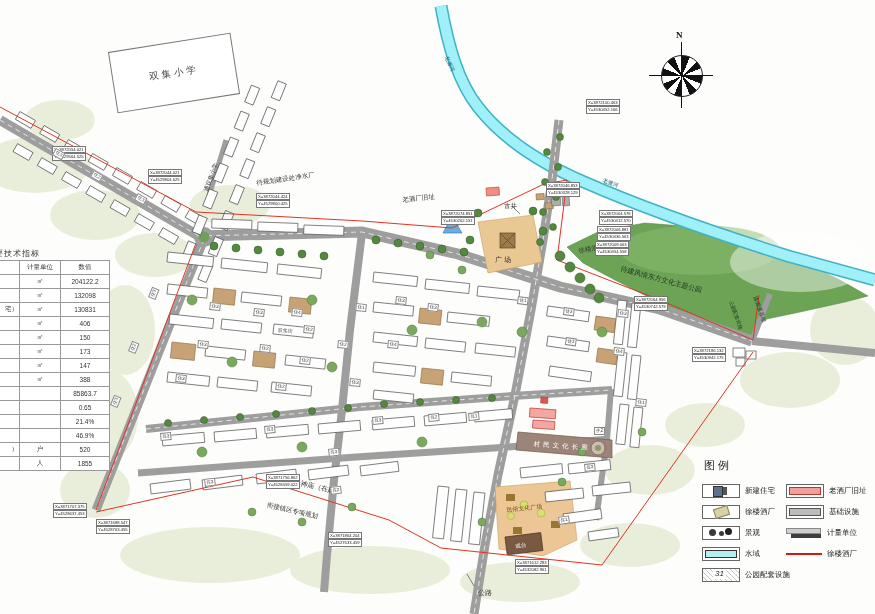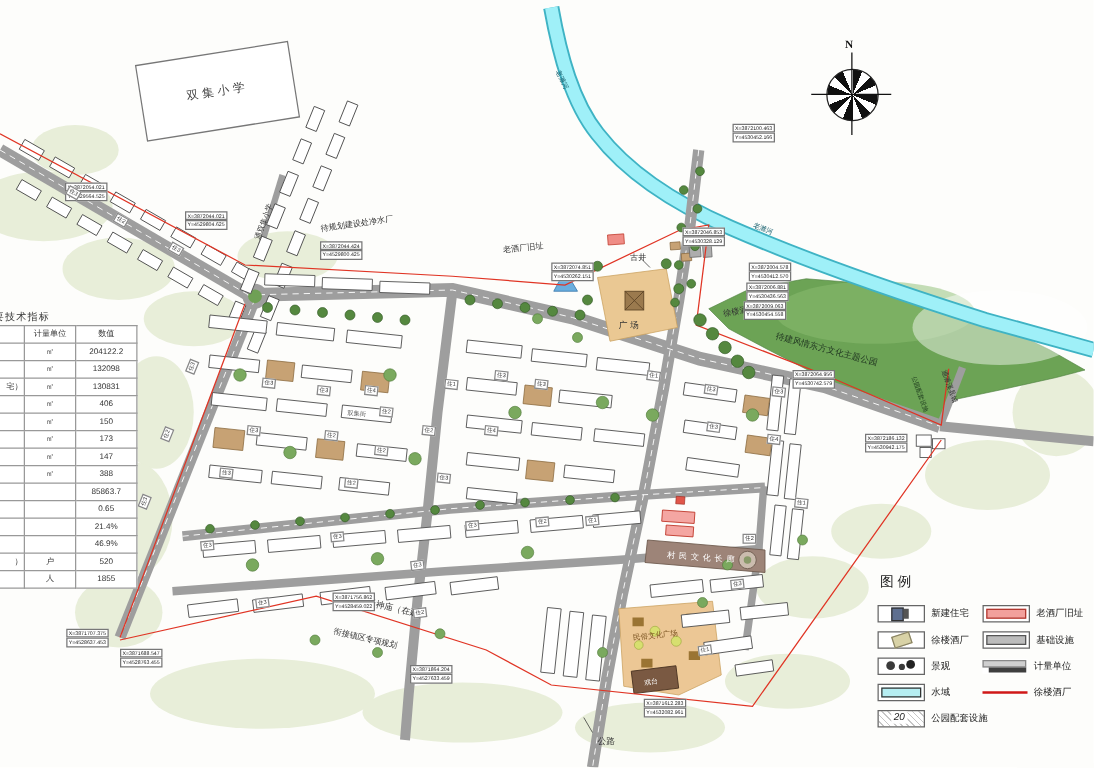--- a/index.html
+++ b/index.html
@@ -589,21 +589,21 @@
           <span class="lg-label">景观</span>
         </div>
         <div class="lg-row">
           <span class="lg-icon icon-water">
             
           </span>
           <span class="lg-label">水域</span>
         </div>
         <div class="lg-row">
           <span class="lg-icon icon-retain">
-            <span class="lg-badge">20</span>
+            <span class="lg-badge">31</span>
           </span>
           <span class="lg-label">公园配套设施</span>
         </div>
       </div>
     <div class="lg-col lg-col2">
 
     <div class="lg-row">
           <span class="lg-icon icon-public-service">
             
           </span>

